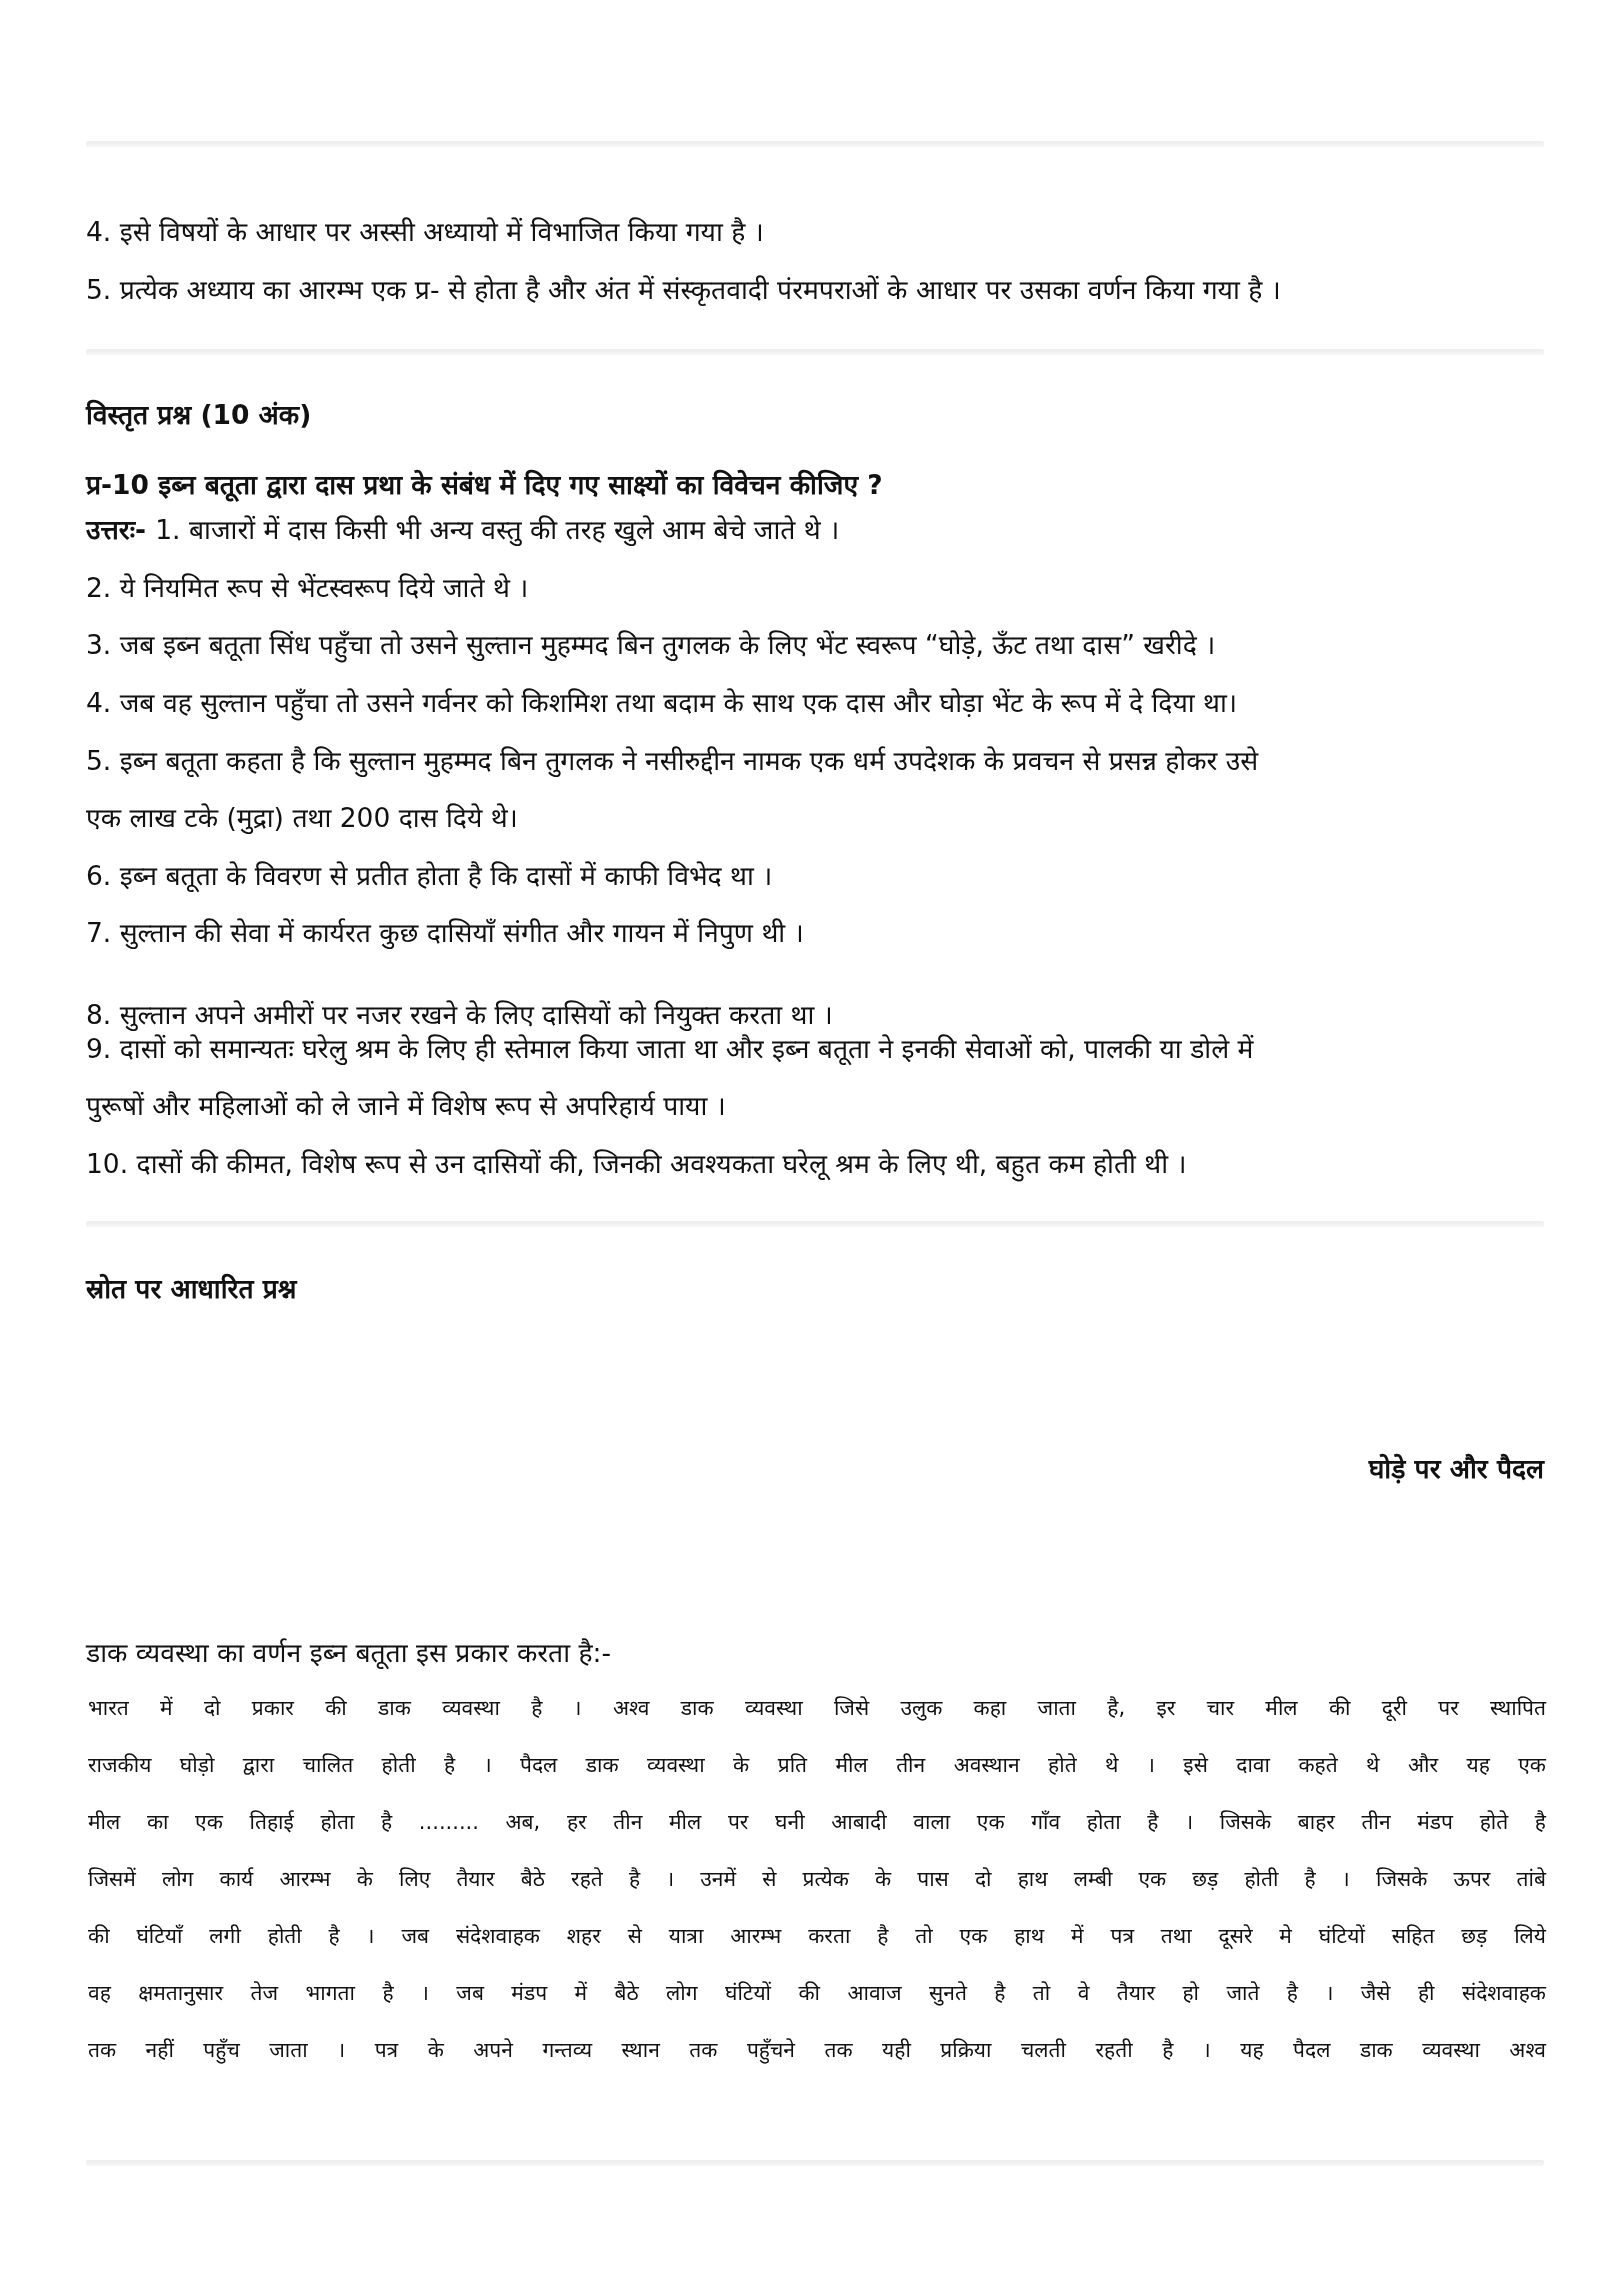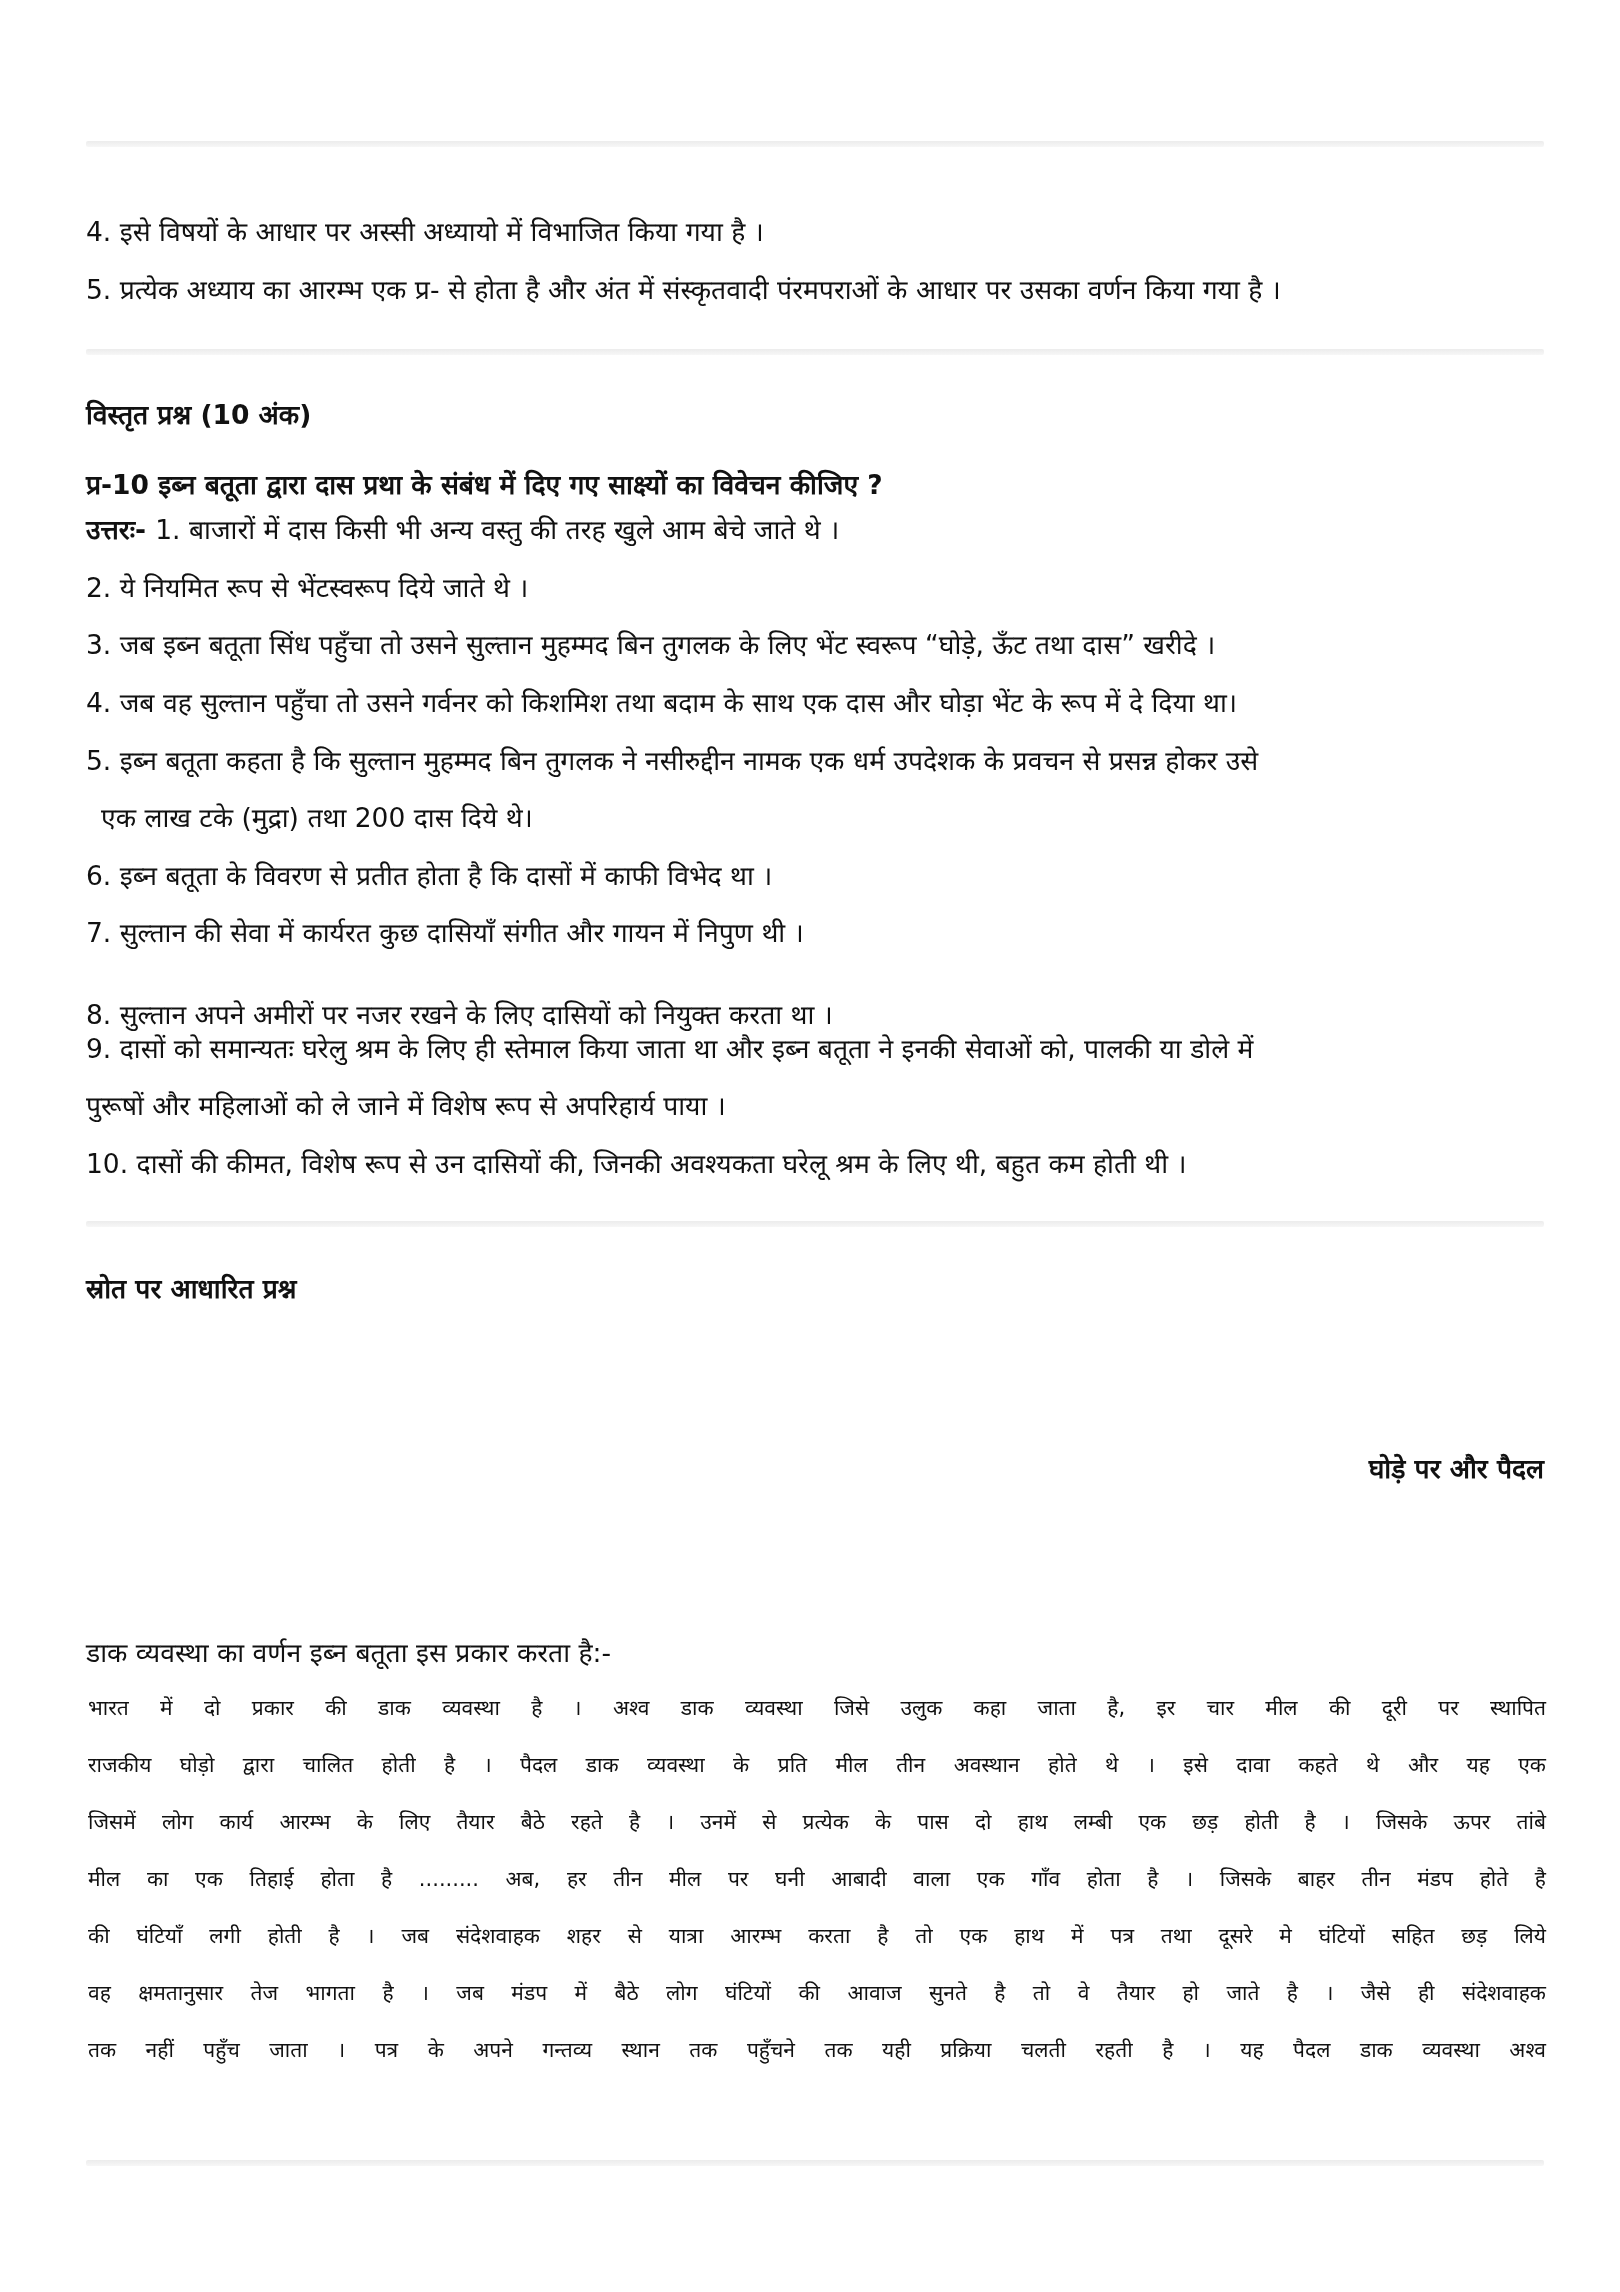--- a/index.html
+++ b/index.html
@@ -36,40 +36,40 @@
 <div class="divider" style="top:349px;"></div>
 
 <div class="line bold" style="top:395px;">विस्तृत प्रश्न (10 अंक)</div>
 <div class="line bold" style="top:453px;margin-top:12px;">प्र-10 इब्न बतूता द्वारा दास प्रथा के संबंध में दिए गए साक्ष्यों का विवेचन कीजिए ?</div>
 
 <div class="line" style="top:510px;"><span class="bold">उत्तरः- </span><span>1. बाजारों में दास किसी भी अन्य वस्तु की तरह खुले आम बेचे जाते थे ।</span></div>
 <div class="line" style="top:568px;">2. ये नियमित रूप से भेंटस्वरूप दिये जाते थे ।</div>
 <div class="line" style="top:625px;">3. जब इब्न बतूता सिंध पहुँचा तो उसने सुल्तान मुहम्मद बिन तुगलक के लिए भेंट स्वरूप “घोड़े, ऊँट तथा दास” खरीदे ।</div>
 <div class="line" style="top:683px;">4. जब वह सुल्तान पहुँचा तो उसने गर्वनर को किशमिश तथा बदाम के साथ एक दास और घोड़ा भेंट के रूप में दे दिया था।</div>
 <div class="line" style="top:741px;">5. इब्न बतूता कहता है कि सुल्तान मुहम्मद बिन तुगलक ने नसीरुद्दीन नामक एक धर्म उपदेशक के प्रवचन से प्रसन्न होकर उसे</div>
-<div class="line" style="top:798px;margin-left:15px;">एक लाख टके (मुद्रा) तथा 200 दास दिये थे।</div>
+<div class="line" style="top:798px;">एक लाख टके (मुद्रा) तथा 200 दास दिये थे।</div>
 <div class="line" style="top:856px;">6. इब्न बतूता के विवरण से प्रतीत होता है कि दासों में काफी विभेद था ।</div>
 <div class="line" style="top:913px;">7. सुल्तान की सेवा में कार्यरत कुछ दासियाँ संगीत और गायन में निपुण थी ।</div>
 <div class="line" style="top:971px;margin-top:24px;">8. सुल्तान अपने अमीरों पर नजर रखने के लिए दासियों को नियुक्त करता था ।</div>
 <div class="line" style="top:1029px;">9. दासों को समान्यतः घरेलु श्रम के लिए ही स्तेमाल किया जाता था और इब्न बतूता ने इनकी सेवाओं को, पालकी या डोले में</div>
 <div class="line" style="top:1086px;">पुरूषों और महिलाओं को ले जाने में विशेष रूप से अपरिहार्य पाया ।</div>
 <div class="line" style="top:1144px;">10. दासों की कीमत, विशेष रूप से उन दासियों की, जिनकी अवश्यकता घरेलू श्रम के लिए थी, बहुत कम होती थी ।</div>
 
 <div class="divider" style="top:1221px;"></div>
 
 <div class="line bold" style="top:1269px;">स्रोत पर आधारित प्रश्न</div>
 
 <div class="line bold center" style="top:1449px;">घोड़े पर और पैदल</div>
 
 <div class="line" style="top:1633px;">डाक व्यवस्था का वर्णन इब्न बतूता इस प्रकार करता है:-</div>
 
 <div class="para" style="top:1680px;">
   <span class="row">भारत में दो प्रकार की डाक व्यवस्था है । अश्व डाक व्यवस्था जिसे उलुक कहा जाता है, इर चार मील की दूरी पर स्थापित</span>
   <span class="row">राजकीय घोड़ो द्वारा चालित होती है । पैदल डाक व्यवस्था के प्रति मील तीन अवस्थान होते थे । इसे दावा कहते थे और यह एक</span>
+  <span class="row">मील का एक तिहाई होता है ......... अब, हर तीन मील पर घनी आबादी वाला एक गाँव होता है । जिसके बाहर तीन मंडप होते है</span>
   <span class="row">जिसमें लोग कार्य आरम्भ के लिए तैयार बैठे रहते है । उनमें से प्रत्येक के पास दो हाथ लम्बी एक छड़ होती है । जिसके ऊपर तांबे</span>
-  <span class="row">मील का एक तिहाई होता है ......... अब, हर तीन मील पर घनी आबादी वाला एक गाँव होता है । जिसके बाहर तीन मंडप होते है</span>
   <span class="row">की घंटियाँ लगी होती है । जब संदेशवाहक शहर से यात्रा आरम्भ करता है तो एक हाथ में पत्र तथा दूसरे मे घंटियों सहित छड़ लिये</span>
   <span class="row">वह क्षमतानुसार तेज भागता है । जब मंडप में बैठे लोग घंटियों की आवाज सुनते है तो वे तैयार हो जाते है । जैसे ही संदेशवाहक</span>
   <span class="row">तक नहीं पहुँच जाता । पत्र के अपने गन्तव्य स्थान तक पहुँचने तक यही प्रक्रिया चलती रहती है । यह पैदल डाक व्यवस्था अश्व</span>
 </div>
 
 <div class="divider" style="top:2160px;"></div>
 
 
 </body></html>

